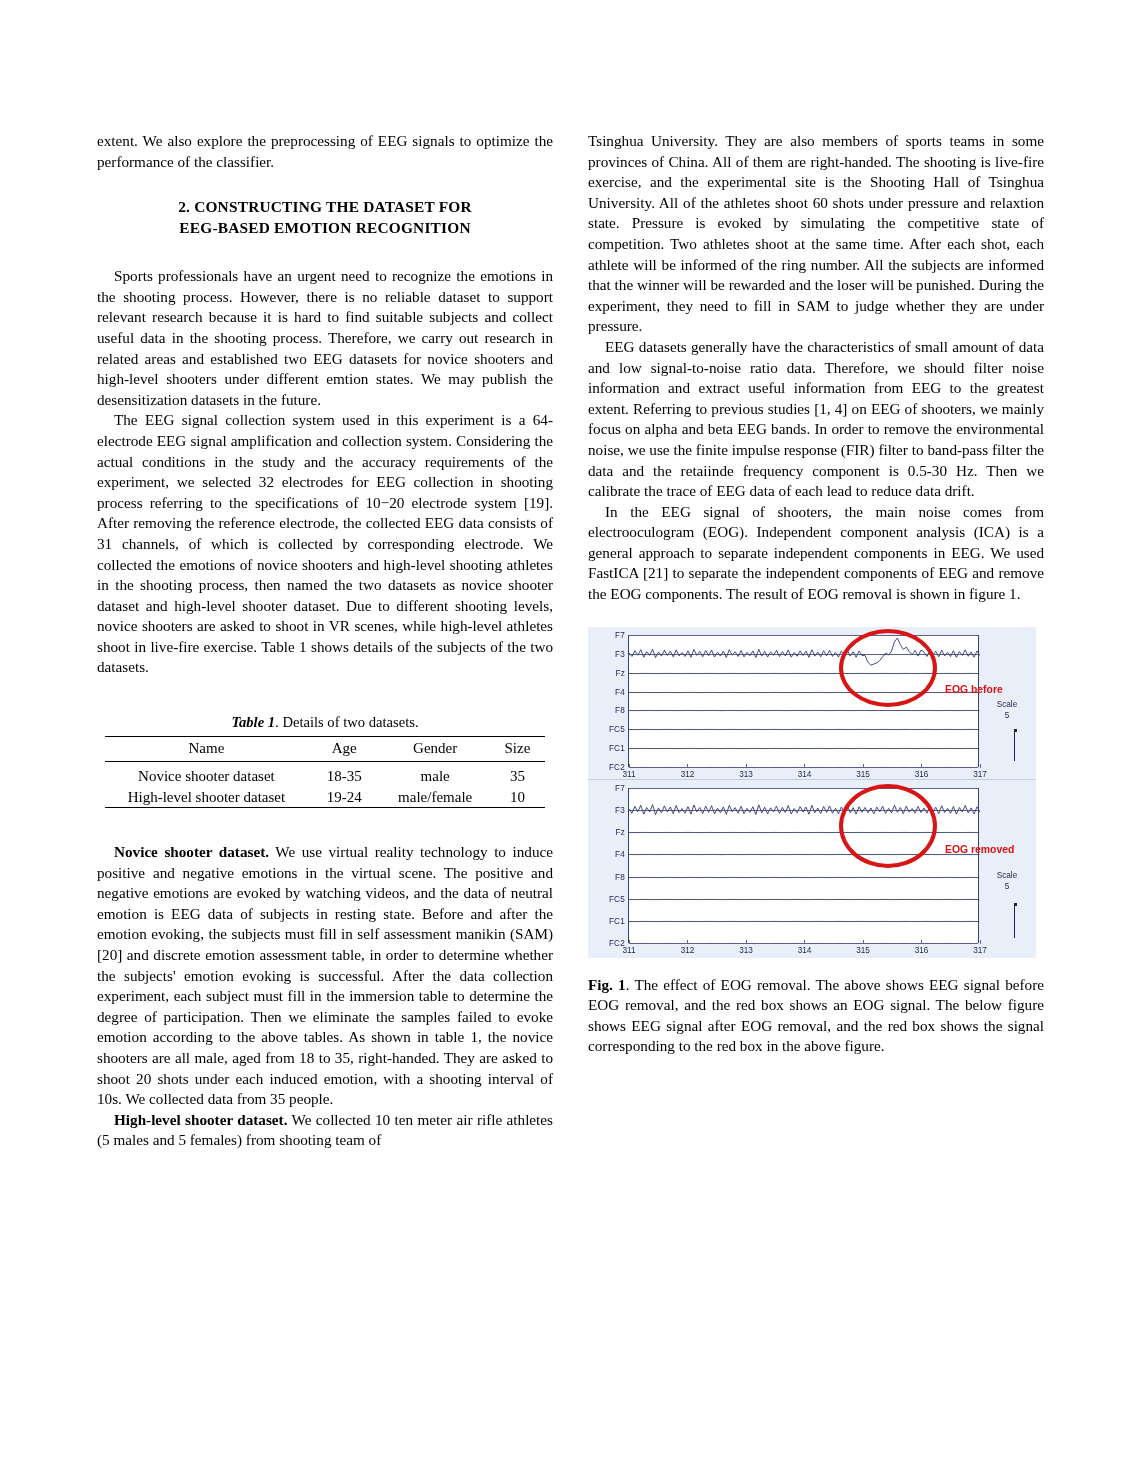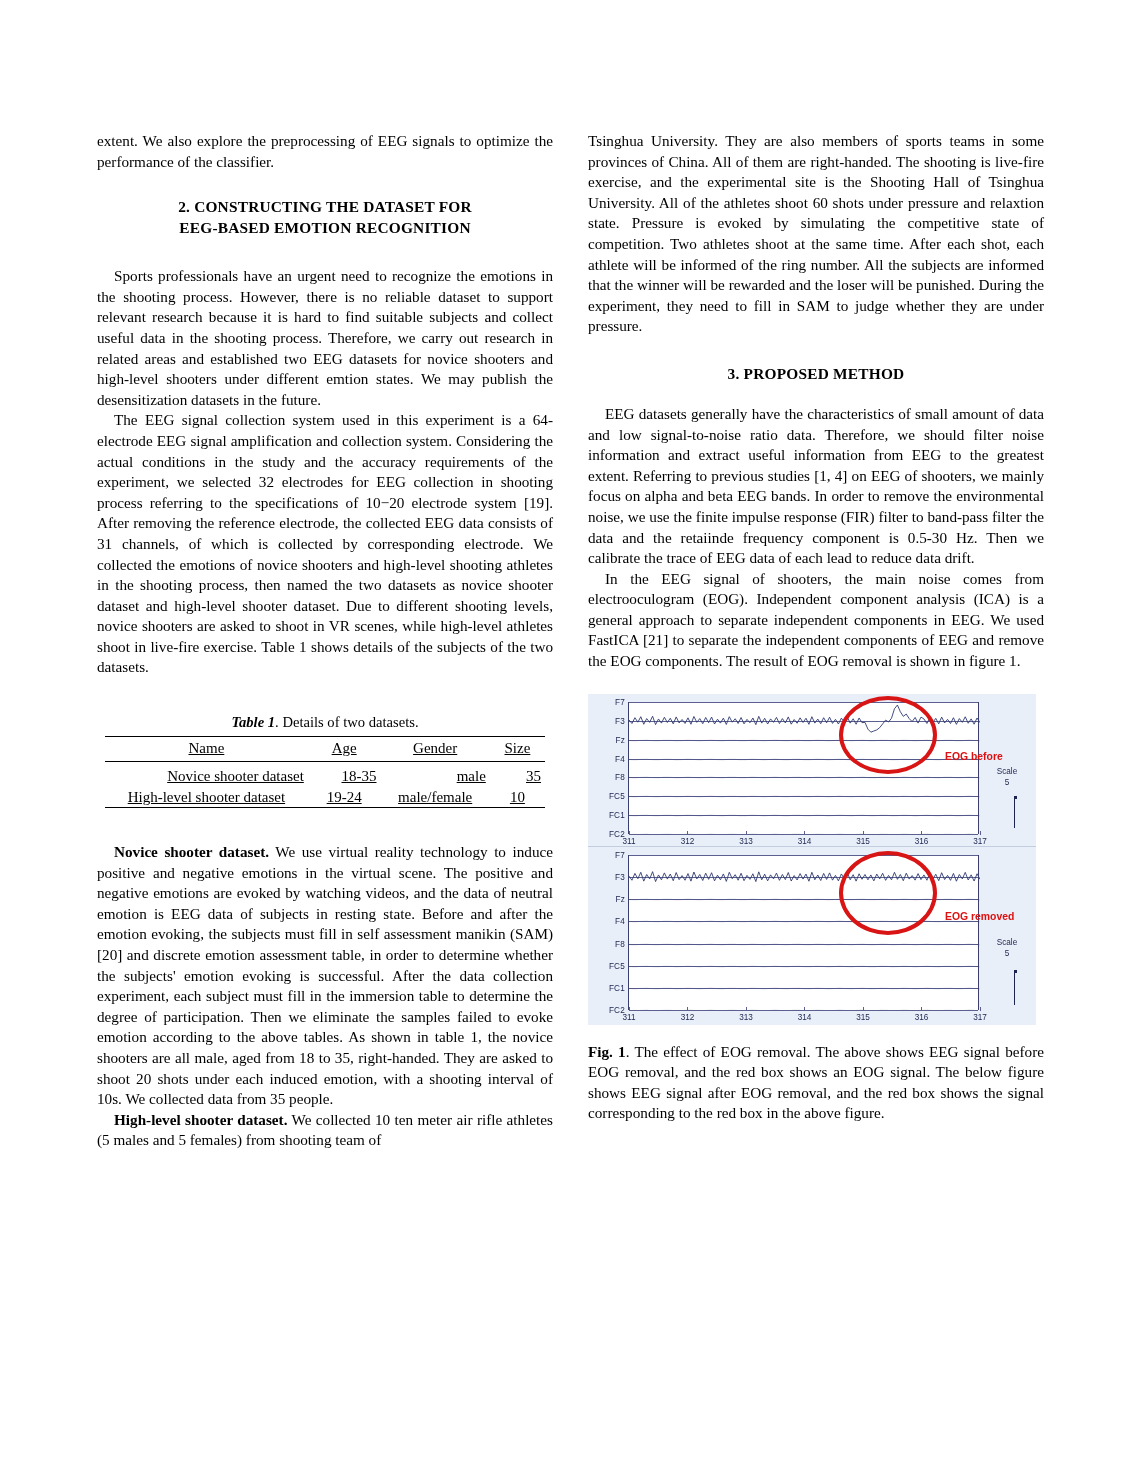--- a/index.html
+++ b/index.html
@@ -61,37 +61,36 @@
     font-size:14.6px;
     text-align:center;
     margin-bottom:5px;
   }
   .tbl-caption b{font-weight:bold;font-style:italic;}
   table.dataset{
     border-collapse:collapse;
     width:440px;
     margin:0 auto;
     font-size:15px;
-    text-decoration:underline;
   }
   table.dataset th,table.dataset td{
     padding:2px 4px;
     text-align:center;
     font-weight:normal;
   }
   table.dataset thead tr{border-top:1.6px solid #000;border-bottom:0.9px solid #000;}
   table.dataset tbody tr:last-child td{}
   table.dataset tbody{border-bottom:1.6px solid #000;}
   table.dataset td.name,table.dataset th.name{text-align:center;width:215px;}
   table.dataset td.age,table.dataset th.age{width:70px;}
   table.dataset td.gender,table.dataset th.gender{width:105px;}
   table.dataset td.size,table.dataset th.size{width:50px;}
   table.dataset thead th{padding-top:3px;padding-bottom:4px;}
   table.dataset tbody td{padding-top:3px;padding-bottom:1px;}
-  table.dataset tbody tr:first-child td{padding-top:6px;text-align:right;}
+  table.dataset tbody tr:first-child td{padding-top:6px;}
 
   
   .figure{margin-top:22px;}
   .fig-body{
     position:relative;
     width:448px;
     background:#e8eef7;
     border:0;
   }
   .eeg-panel{
@@ -235,23 +234,20 @@
       <p class="para indent"><span class="runin">Novice shooter dataset.</span><span> We use virtual reality technology to induce positive and negative emotions in the virtual scene. The positive and negative emotions are evoked by watching videos, and the data of neutral emotion is EEG data of subjects in resting state. Before and after the emotion evoking, the subjects must fill in self assessment manikin (SAM) [20] and discrete emotion assessment table, in order to determine whether the subjects' emotion evoking is successful. After the data collection experiment, each subject must fill in the immersion table to determine the degree of participation. Then we eliminate the samples failed to evoke emotion according to the above tables. As shown in table 1, the novice shooters are all male, aged from 18 to 35, right-handed. They are asked to shoot 20 shots under each induced emotion, with a shooting interval of 10s. We collected data from 35 people.</span></p>
 
       <p class="para indent"><span class="runin">High-level shooter dataset.</span><span> We collected 10 ten meter air rifle athletes (5 males and 5 females) from shooting team of</span></p>
 
     </div>
 
     <div class="col">
 
       <p class="para">Tsinghua University. They are also members of sports teams in some provinces of China. All of them are right-handed. The shooting is live-fire exercise, and the experimental site is the Shooting Hall of Tsinghua University. All of the athletes shoot 60 shots under pressure and relaxtion state. Pressure is evoked by simulating the competitive state of competition. Two athletes shoot at the same time. After each shot, each athlete will be informed of the ring number. All the subjects are informed that the winner will be rewarded and the loser will be punished. During the experiment, they need to fill in SAM to judge whether they are under pressure.</p>
 
-      <div class="sec-wrap r">
-        <h2 class="sec">3.  PROPOSED METHOD</h2>
-      </div>
 
 
       <p class="para indent">EEG datasets generally have the characteristics of small amount of data and low signal-to-noise ratio data. Therefore, we should filter noise information and extract useful information from EEG to the greatest extent. Referring to previous studies [1, 4] on EEG of shooters, we mainly focus on alpha and beta EEG bands. In order to remove the environmental noise, we use the finite impulse response (FIR) filter to band-pass filter the data and the retaiinde frequency component is 0.5-30 Hz. Then we calibrate the trace of EEG data of each lead to reduce data drift.</p>
 
       <p class="para indent">In the EEG signal of shooters, the main noise comes from electrooculogram (EOG). Independent component analysis (ICA) is a general approach to separate independent components in EEG. We used FastICA [21] to separate the independent components of EEG and remove the EOG components. The result of EOG removal is shown in figure 1.</p>
 
       <div class="figure">
         <div class="fig-body">
 
           <div class="eeg-panel">

